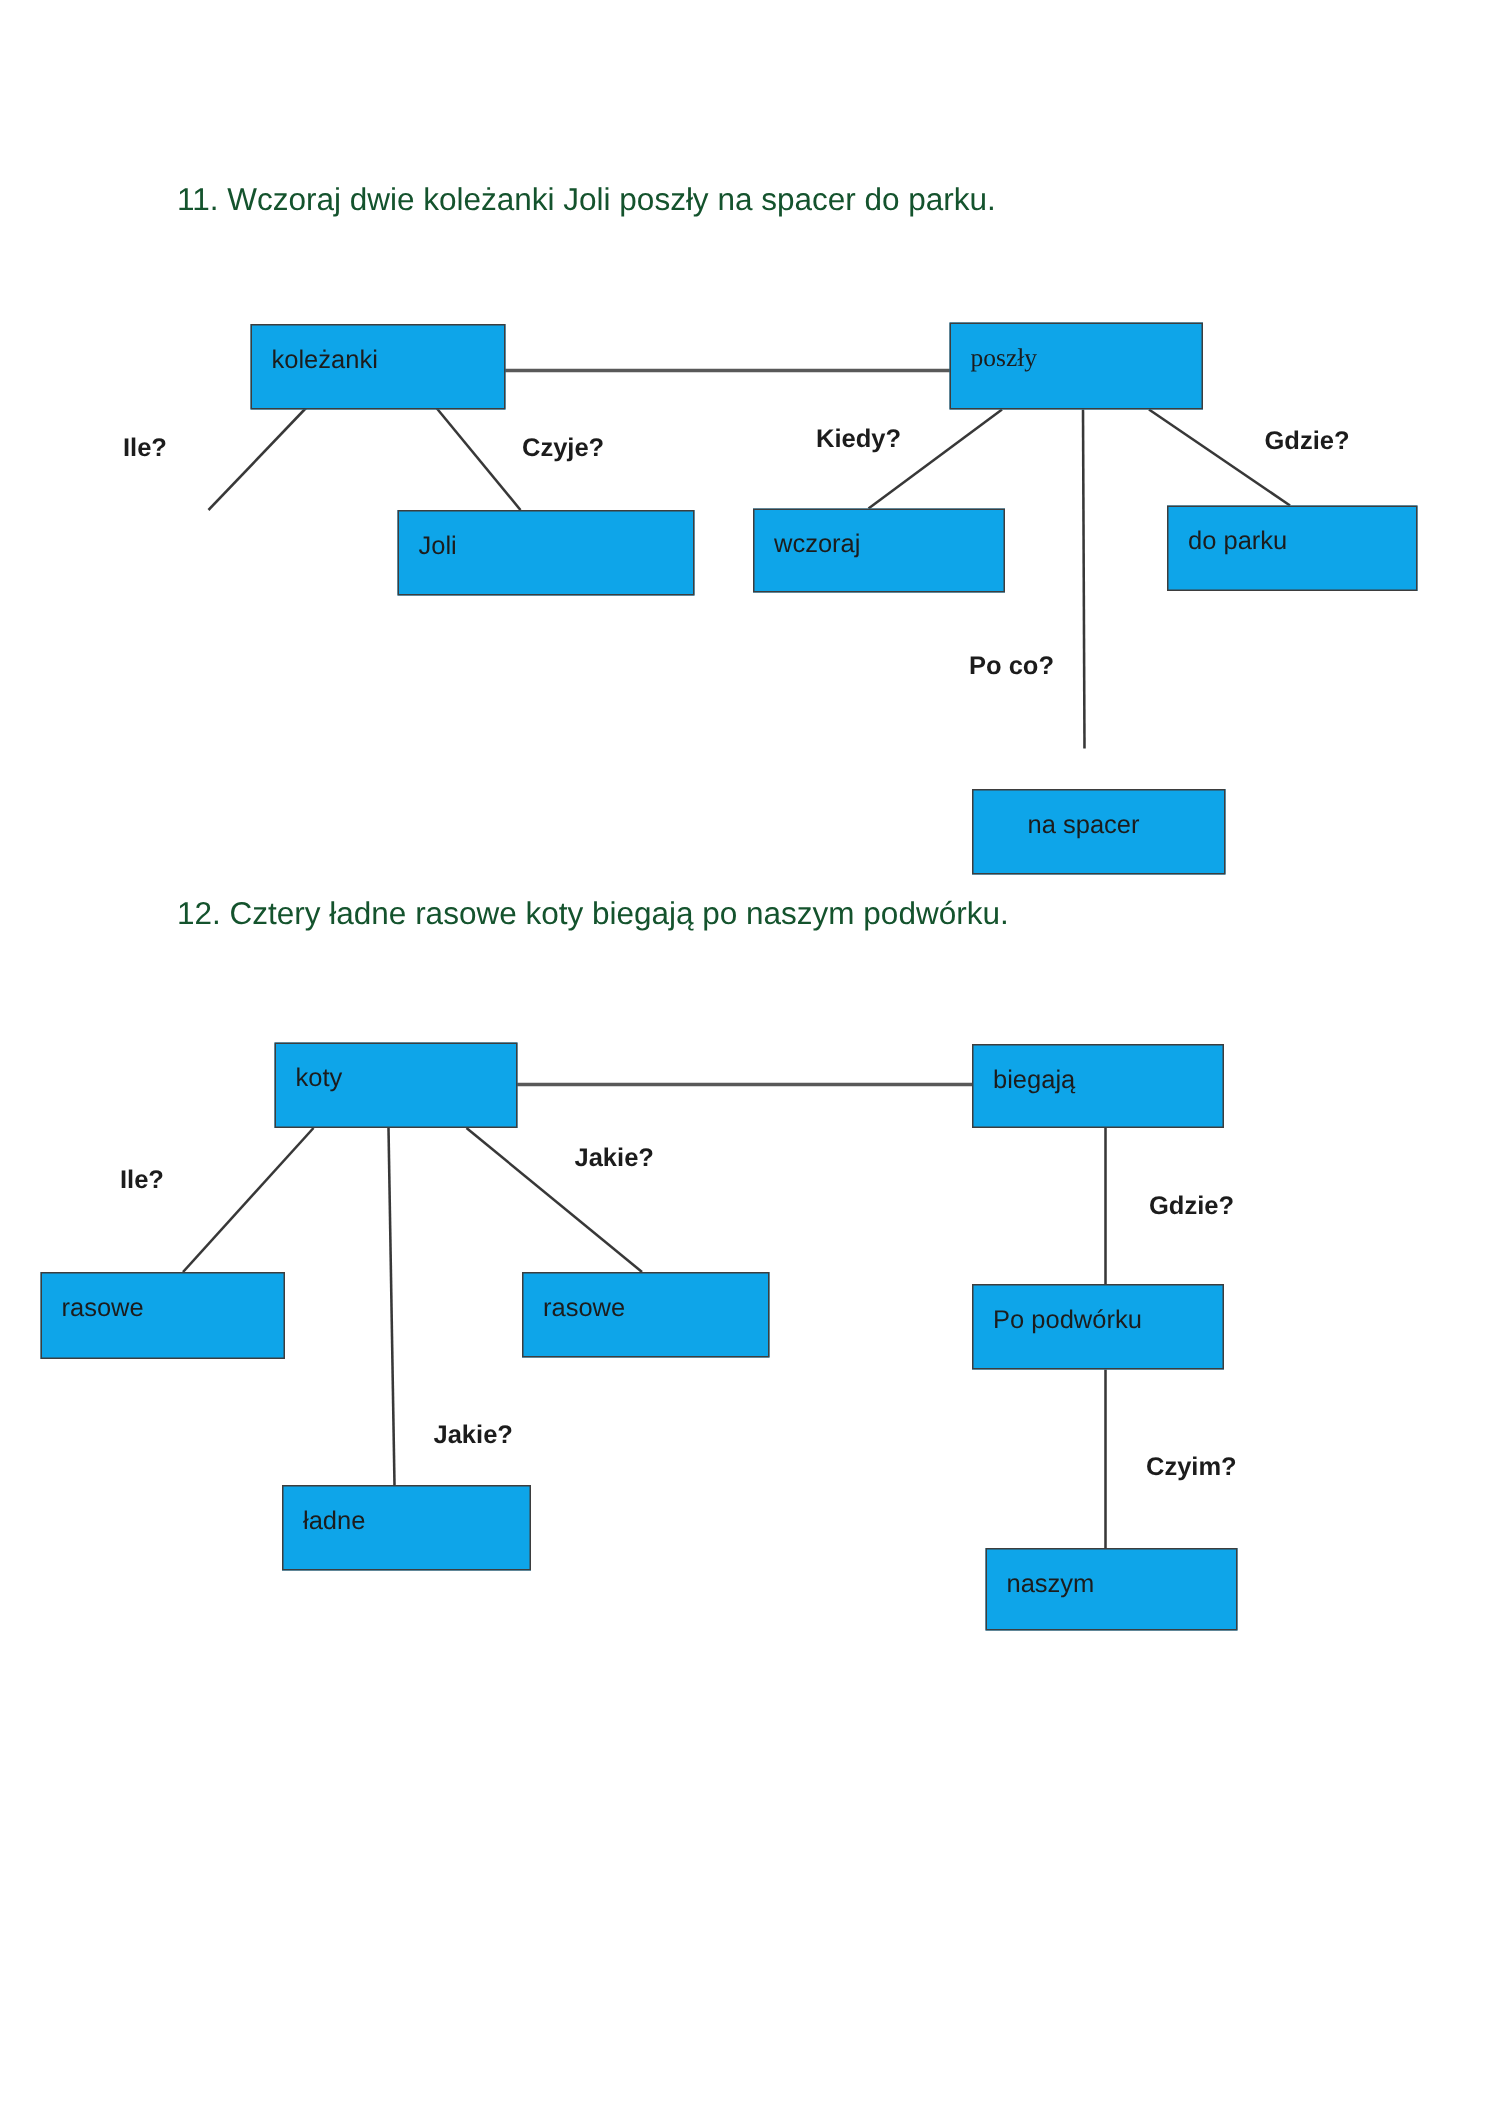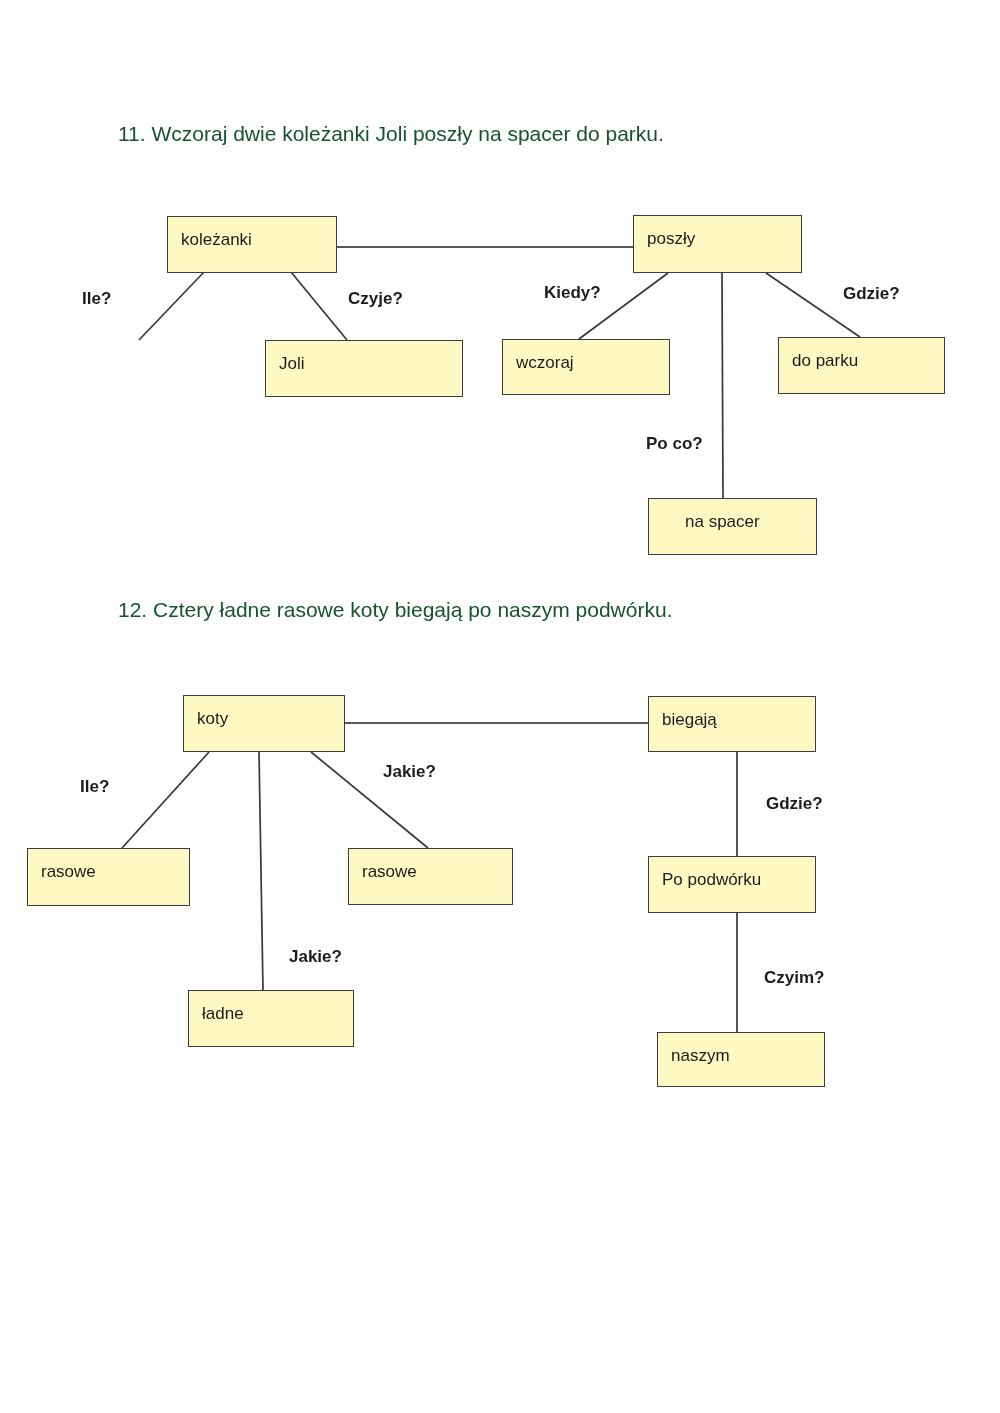--- a/index.html
+++ b/index.html
@@ -29,21 +29,21 @@
     top: 0;
     left: 0;
     width: 1000px;
     height: 1413px;
     pointer-events: none;
   }
   .node-box {
     position: absolute;
     box-sizing: border-box;
     border: 1.5px solid #3d3d3d;
-    background: #fef9c3;
+    background: #0ea5e9;
     font-size: 17px;
     line-height: 1;
     padding: 14px 4px 0 13px;
     white-space: nowrap;
     overflow: hidden;
   }
   .q-label {
     position: absolute;
     font-size: 17px;
     line-height: 1;
@@ -70,25 +70,25 @@
     <line x1="209" y1="752" x2="122" y2="848" stroke="#383838" stroke-width="1.7"></line>
     <line x1="259" y1="752" x2="263" y2="990" stroke="#383838" stroke-width="1.7"></line>
     <line x1="311" y1="752" x2="428" y2="848" stroke="#383838" stroke-width="1.7"></line>
     <line x1="737" y1="752" x2="737" y2="856" stroke="#383838" stroke-width="1.7"></line>
     <line x1="737" y1="913" x2="737" y2="1032" stroke="#383838" stroke-width="1.7"></line>
   </svg>
 
   <div class="exercise-title" style="left:118px; top:121px;">11. Wczoraj dwie koleżanki Joli poszły na spacer do parku.</div>
 
   <div class="node-box" style="left:167px; top:216px; width:170px; height:57px;">koleżanki</div>
-  <div class="node-box" style="left:633px; top:215px; width:169px; height:58px;">poszły</div>
+  <div class="node-box" style="left:633px; top:215px; width:169px; height:58px;font-family:Liberation Serif, serif;">poszły</div>
   <div class="node-box" style="left:265px; top:340px; width:198px; height:57px;">Joli</div>
   <div class="node-box" style="left:502px; top:339px; width:168px; height:56px;">wczoraj</div>
   <div class="node-box" style="left:778px; top:337px; width:167px; height:57px;">do parku</div>
-  <div class="node-box" style="left:648px; top:498px; width:169px; height:57px;padding-left:36px;">na spacer</div>
+  <div class="node-box" style="left:648px; top:526px; width:169px; height:57px;padding-left:36px;">na spacer</div>
 
   <div class="q-label" style="left:82px; top:290px;">Ile?</div>
   <div class="q-label" style="left:348px; top:290px;">Czyje?</div>
   <div class="q-label" style="left:544px; top:284px;">Kiedy?</div>
   <div class="q-label" style="left:843px; top:285px;">Gdzie?</div>
   <div class="q-label" style="left:646px; top:435px;">Po co?</div>
 
   <div class="exercise-title" style="left:118px; top:597px;">12. Cztery ładne rasowe koty biegają po naszym podwórku.</div>
 
   <div class="node-box" style="left:183px; top:695px; width:162px; height:57px;">koty</div>

